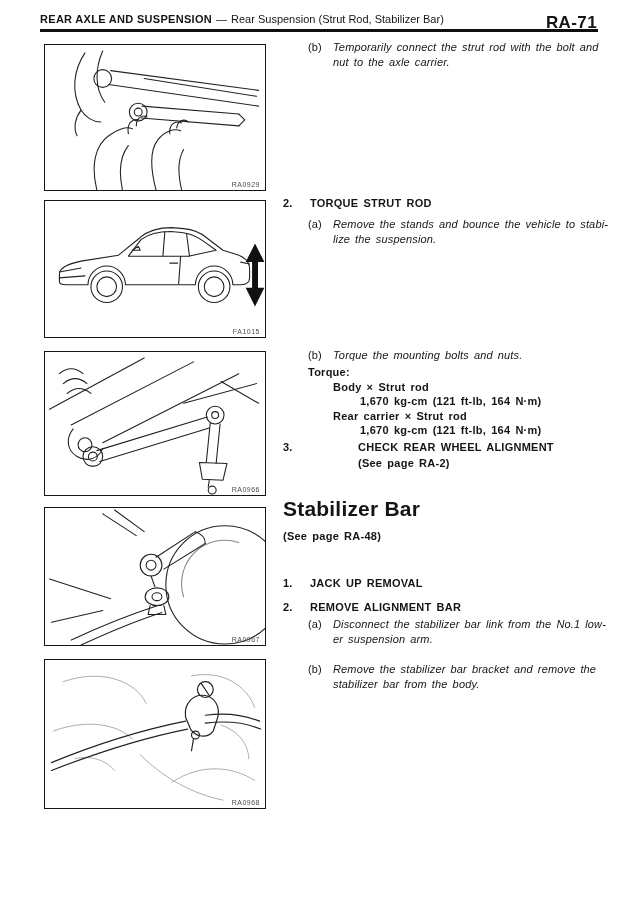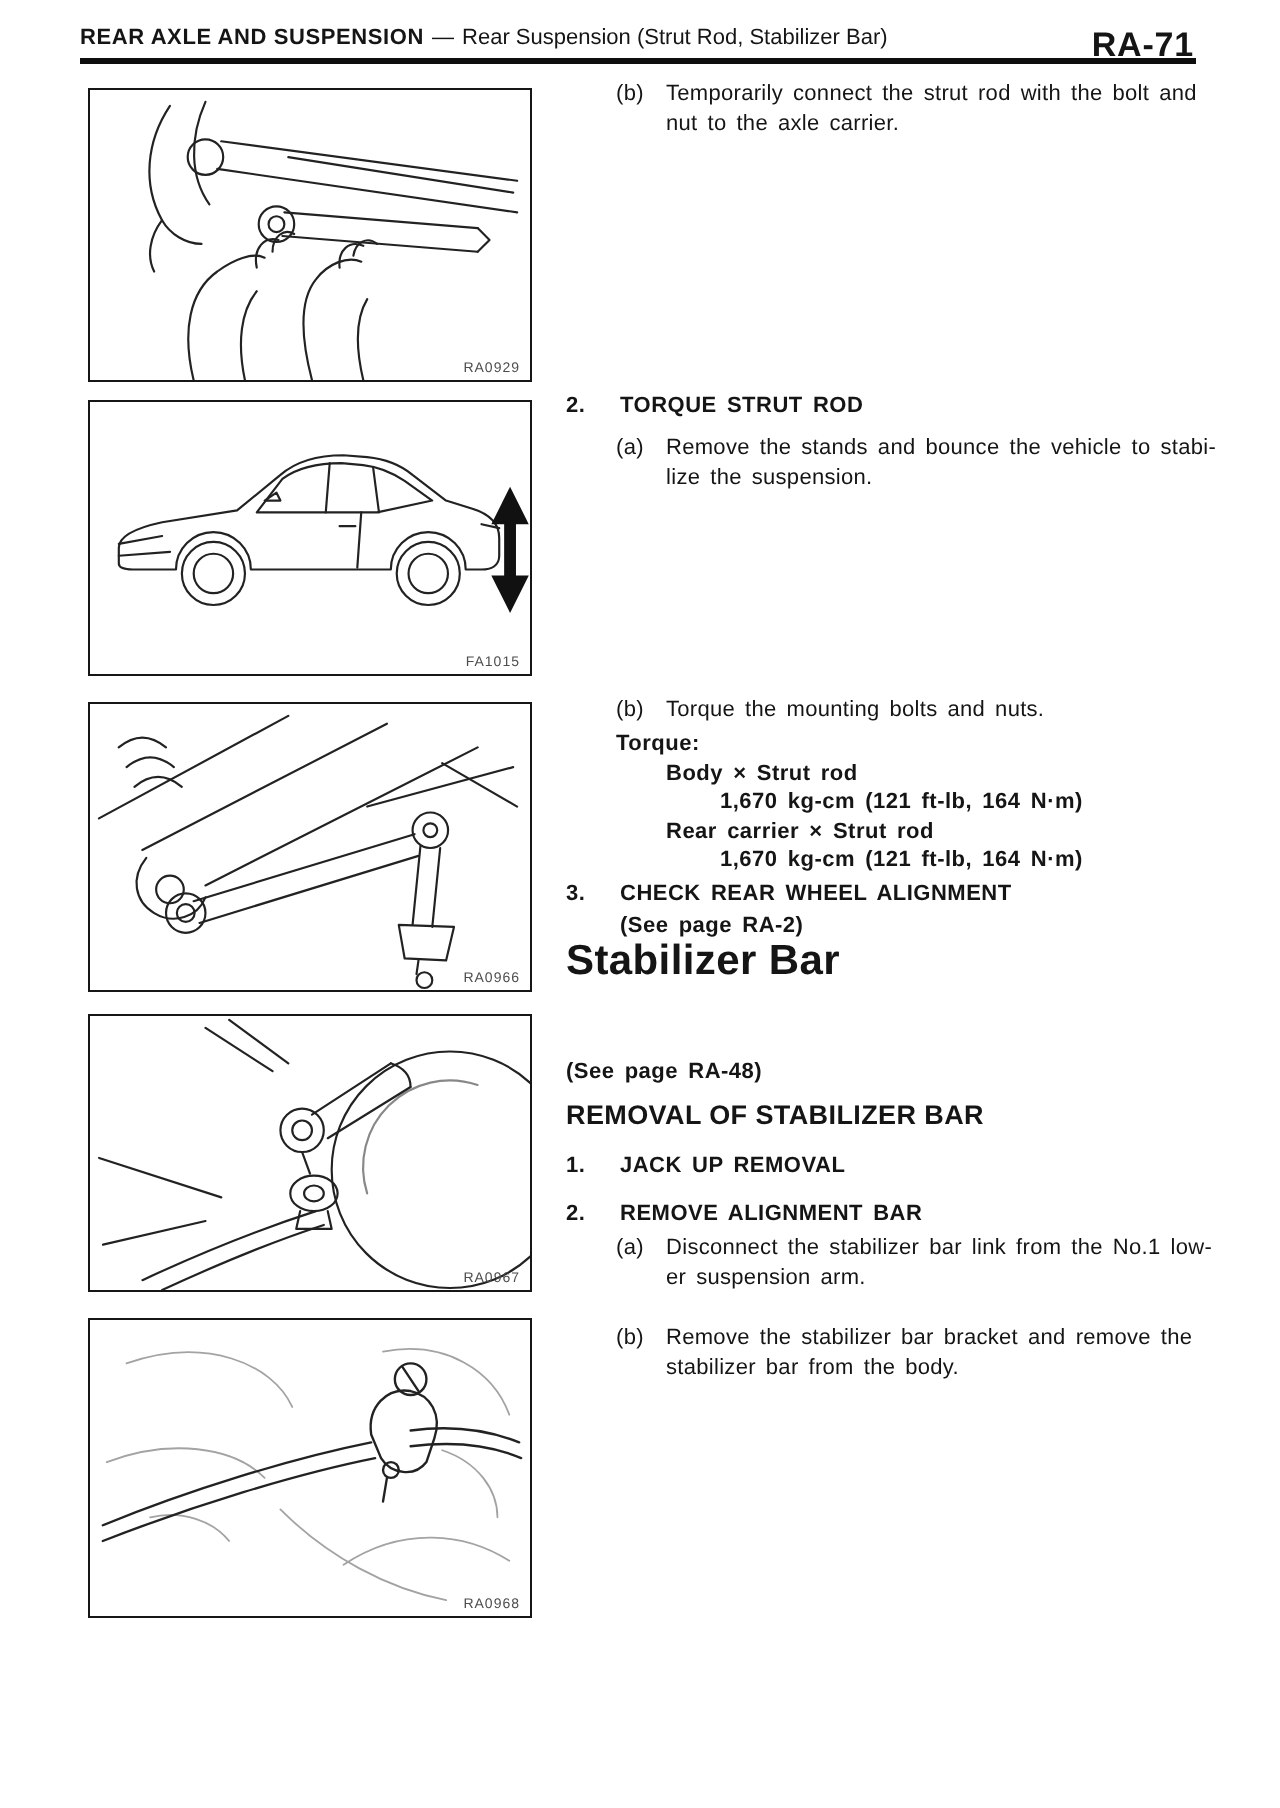--- a/index.html
+++ b/index.html
@@ -55,24 +55,24 @@
     font-size:7px;
     letter-spacing:.5px;
     color:#4d4d4d;
   }
   
   .abs{position:absolute;}
   .body-txt{font-size:11px; line-height:15px; word-spacing:1.8px; letter-spacing:.15px;}
   .bold{font-weight:700; letter-spacing:.25px;}
   .list-item{display:flex; left:308px;}
   .list-item .marker{flex:none; width:25px;}
-  .ptext{white-space:pre-line; width:295px;}
+  .ptext{white-space:pre-line; width:295px;font-style:italic;}
   .numstep{display:flex; left:283px;}
   .numstep .num{flex:none; width:27px;}
-  .stack > div{line-height:15.5px;}
+  .stack > div{line-height:15.5px;margin-left:48px;}
   .torq-name{left:333px;}
   .torq-val{left:360px;}
   .big-heading{
     left:283px;
     font-size:21px;
     font-weight:700;
     letter-spacing:.2px;
   }
   .sub-heading{
     left:283px;
@@ -256,24 +256,23 @@
   <div class="abs body-txt bold torq-val" style="top:423px">1,670 kg-cm (121 ft-lb, 164 N·m)</div>
 
   <div class="abs numstep body-txt bold" style="top:440px">
     <span class="num">3.</span>
     <div class="stack">
       <div>CHECK REAR WHEEL ALIGNMENT</div>
       <div>(See page RA-2)</div>
     </div>
   </div>
 
-  <div class="abs big-heading" style="top:469px">Stabilizer Bar</div>
+  <div class="abs big-heading" style="top:497px">Stabilizer Bar</div>
   <div class="abs body-txt bold" style="top:529px;left:283px">(See page RA-48)</div>
 
-  <div class="abs sub-heading" style="top:550px">REMOVAL OF STABILIZER BAR</div>
 
   <div class="abs numstep body-txt bold" style="top:576px">
     <span class="num">1.</span>
     <span>JACK UP REMOVAL</span>
   </div>
 
   <div class="abs numstep body-txt bold" style="top:600px">
     <span class="num">2.</span>
     <span>REMOVE ALIGNMENT BAR</span>
   </div>

